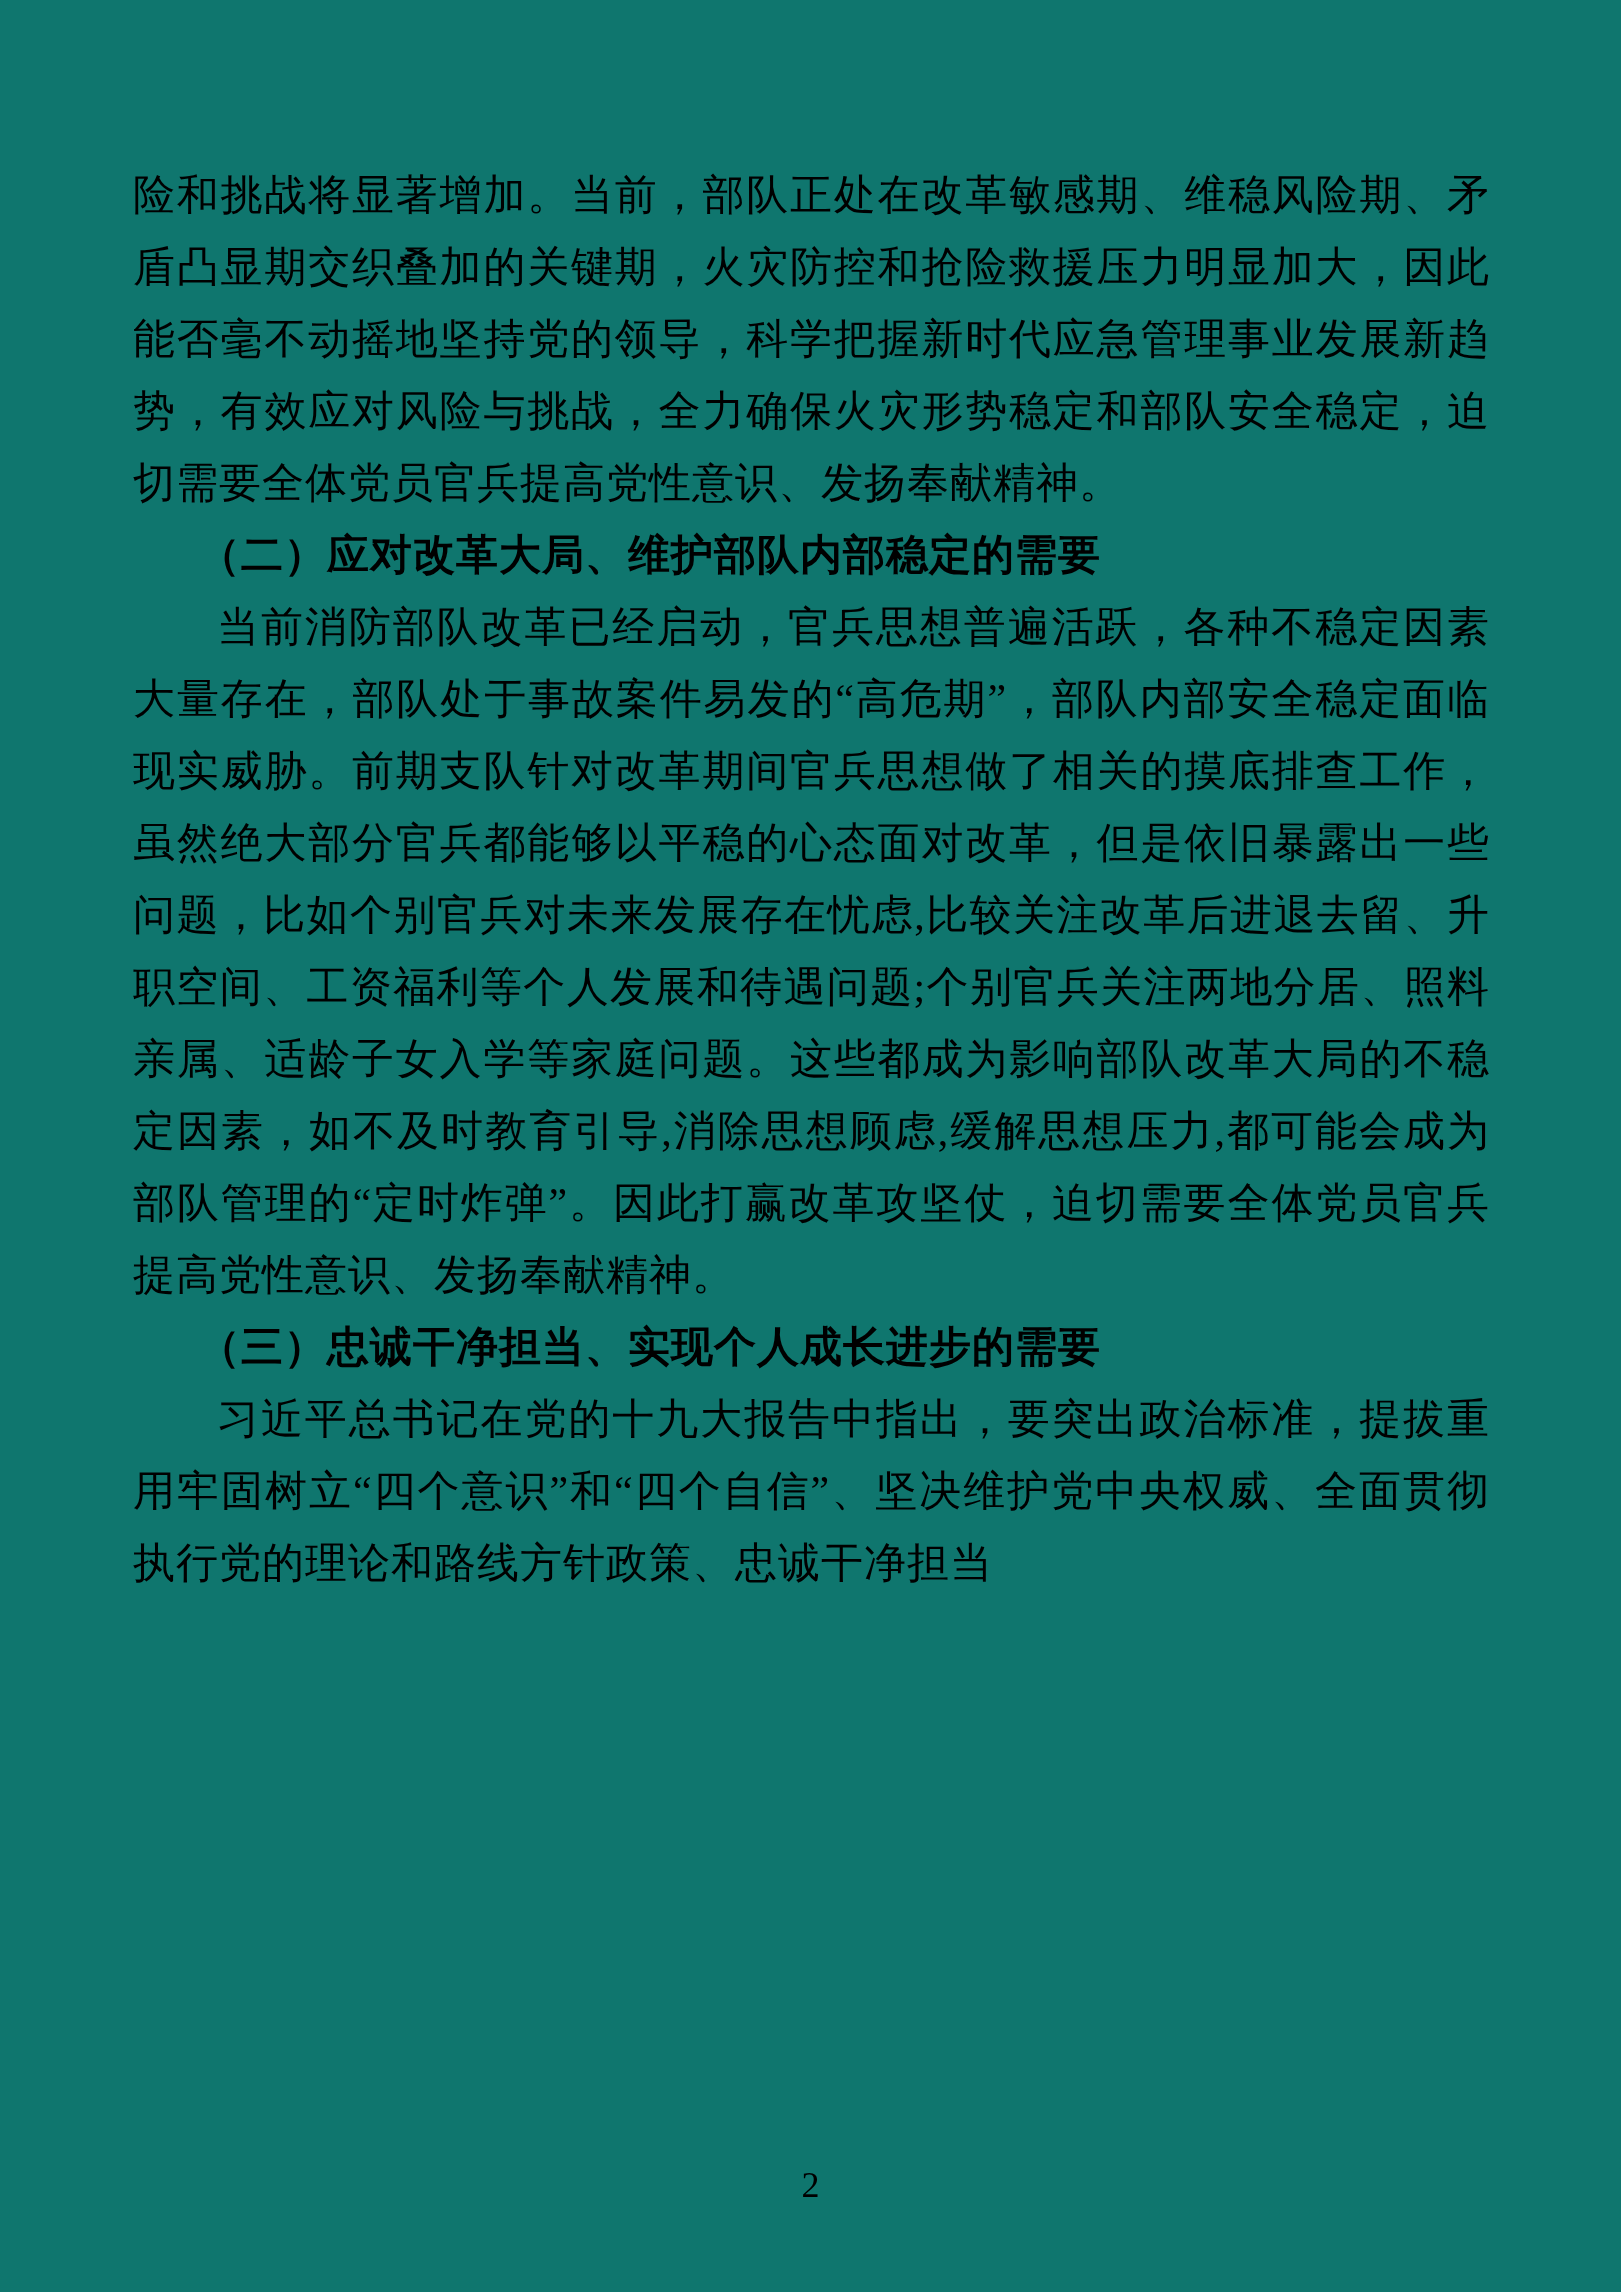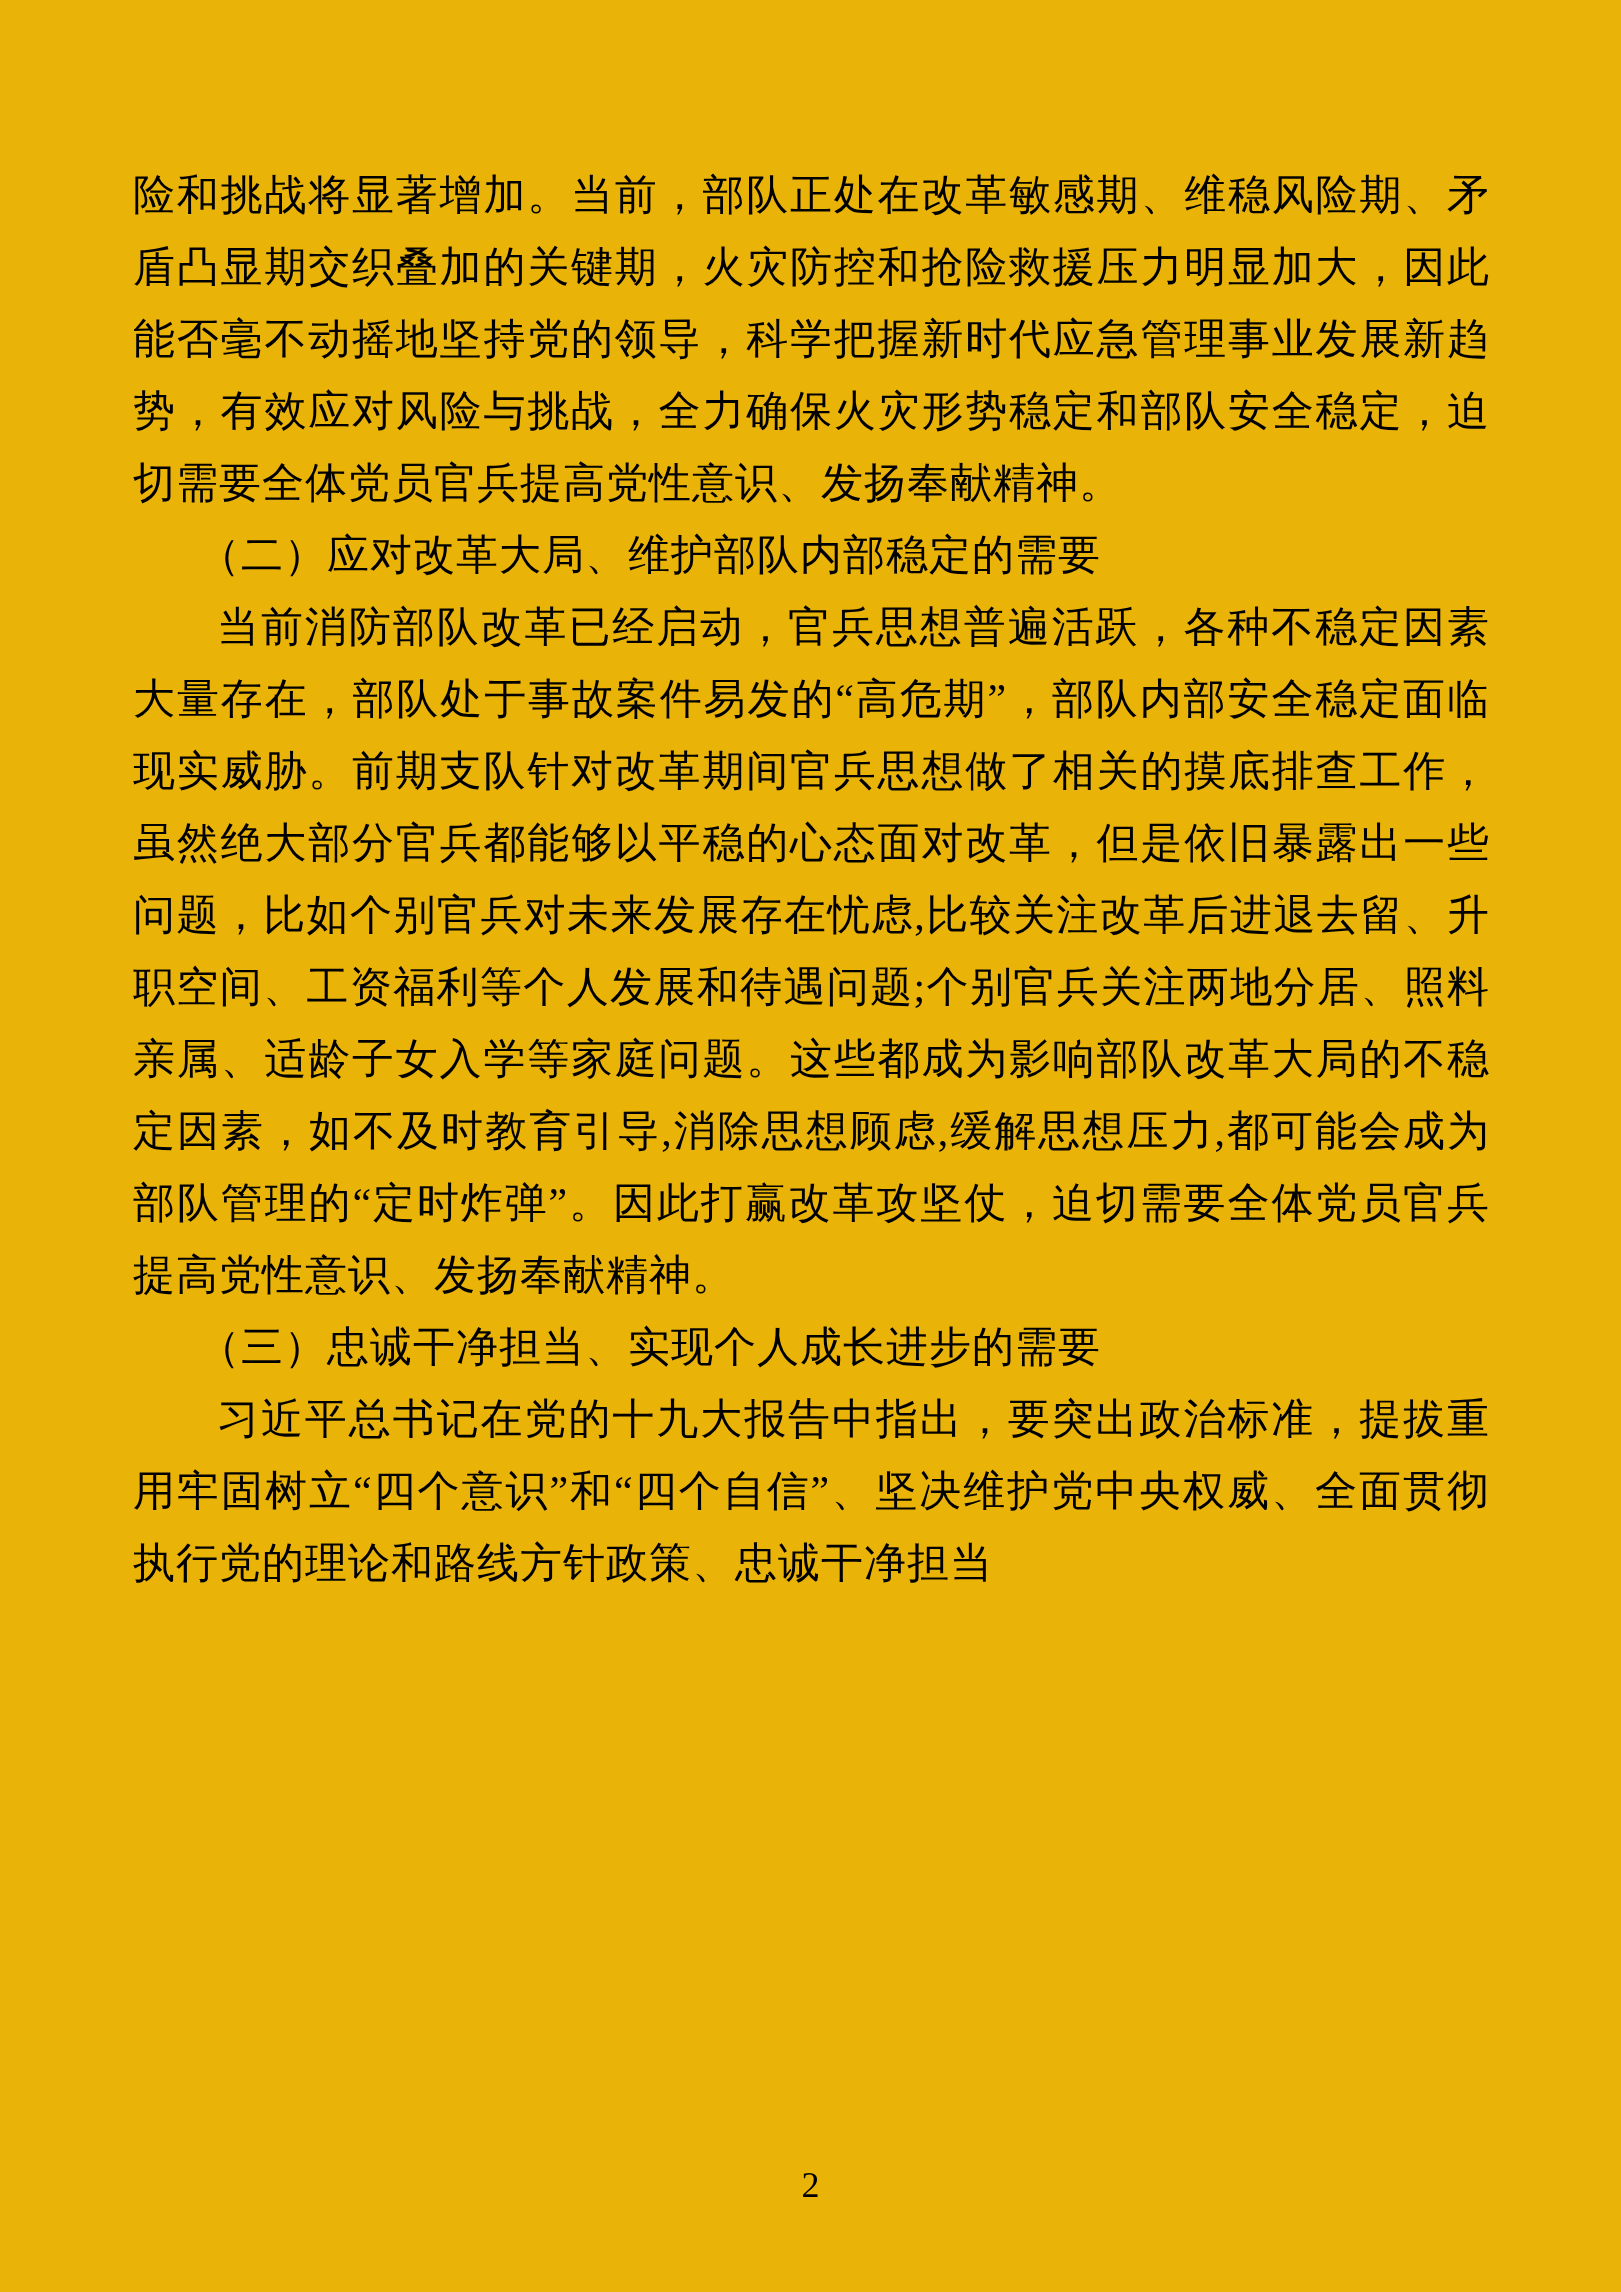--- a/index.html
+++ b/index.html
@@ -6,21 +6,21 @@
 
   html, body {
     background: #ffffff;
   }
 
   .page {
     position: relative;
     width: 1621px;
     height: 2293px;
     margin: 0 auto;
-    background: #eab308;
+    background: #0f766e;
     color: #000000;
     font-family: "Liberation Serif", serif;
     overflow: hidden;
   }
 
   .content {
     position: absolute;
     top: 159px;
     left: 133px;
     right: 131px;
@@ -34,21 +34,21 @@
   p.body-para {
     text-indent: 2em;
   }
 
   p.body-para.no-indent {
     text-indent: 0;
   }
 
   h2.section-heading {
     font-family: "Liberation Sans", sans-serif;
-    font-weight: normal;
+    font-weight: bold;
     font-size: 42px;
     line-height: 72px;
     text-indent: 1.55em;
     text-align: left;
     letter-spacing: 1px;
   }
 
   .page-number {
     position: absolute;
     bottom: 88px;

